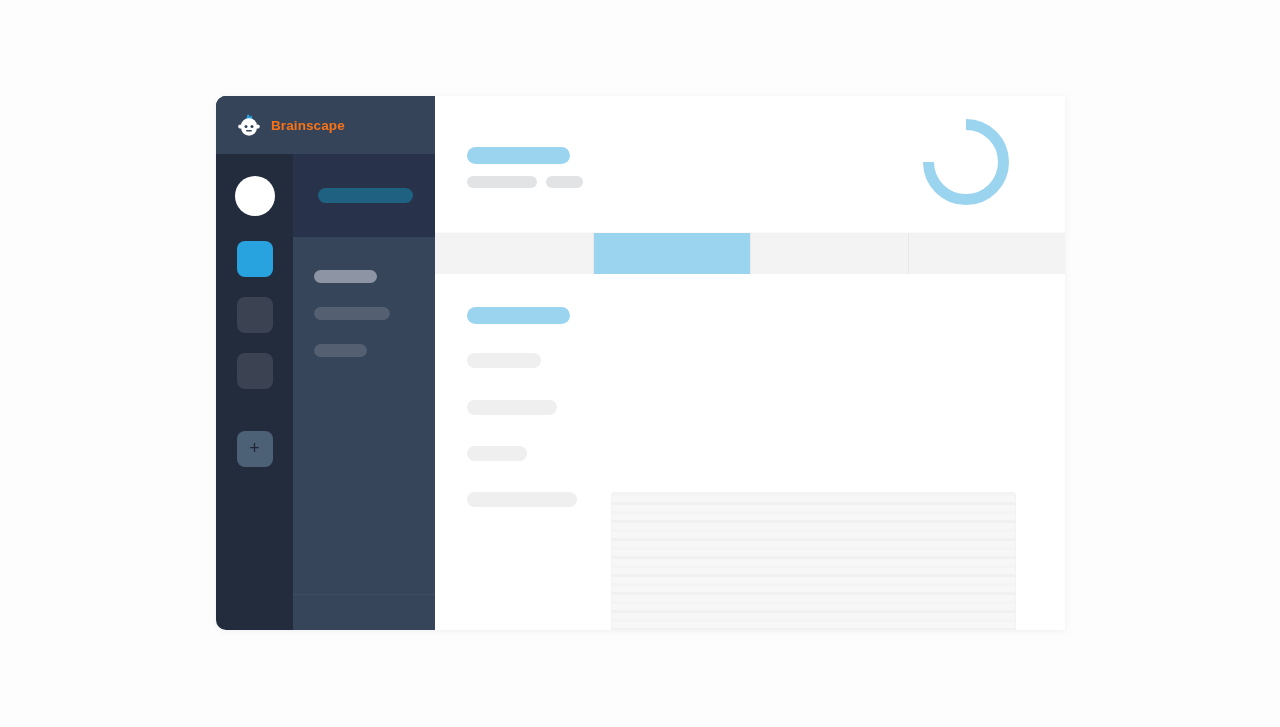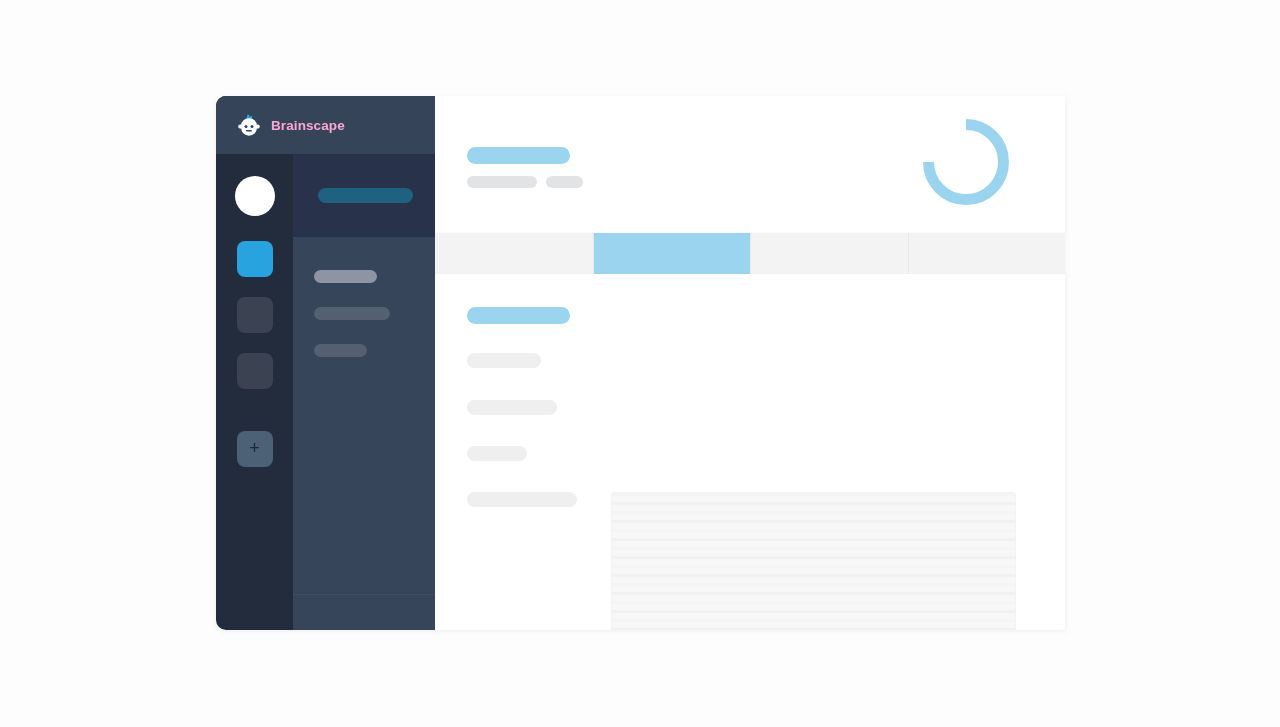--- a/index.html
+++ b/index.html
@@ -273,21 +273,21 @@
     padding-left: 20px;
     box-sizing: border-box;
   }
   #brand-logo-icon {
     width: 26px;
     height: 26px;
     flex: 0 0 26px;
     margin-right: 9px;
   }
   #brand-name {
-    color: #f9a8d4;
+    color: #f97316;
     font-size: 13.5px;
     font-weight: bold;
     letter-spacing: 0.1px;
   }
 </style>
 </head>
 <body>
 
 <div id="app-card">
 

